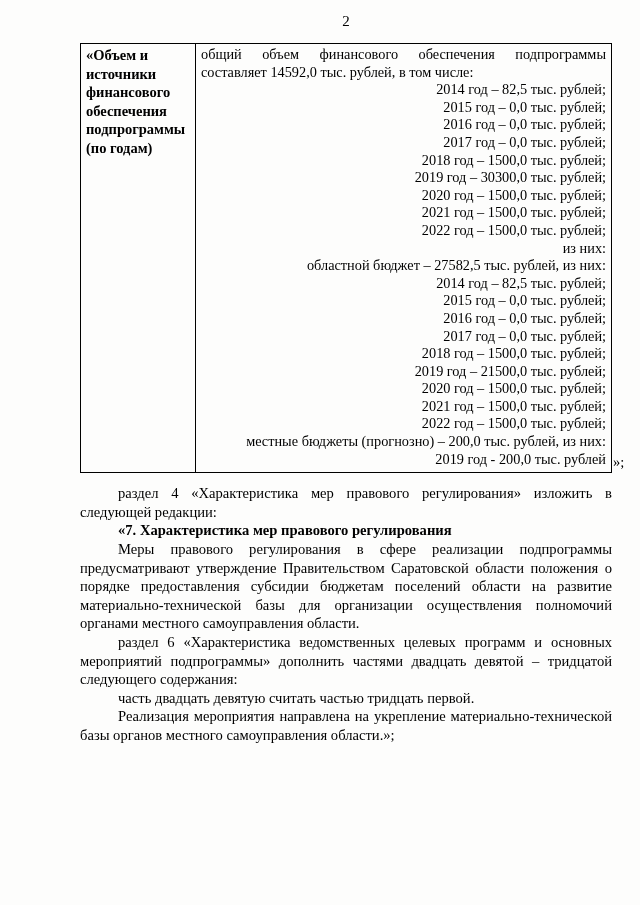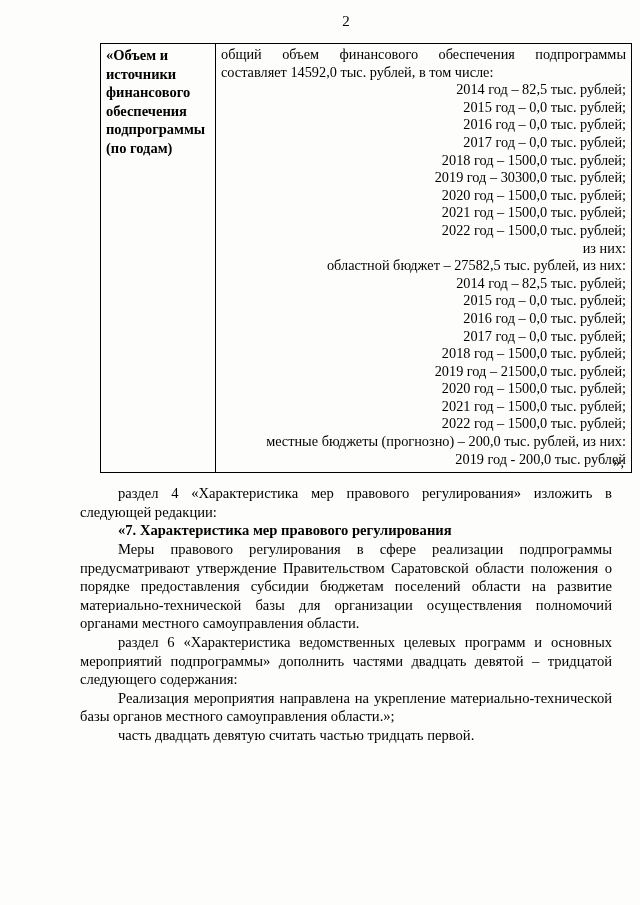--- a/index.html
+++ b/index.html
@@ -24,21 +24,20 @@
     line-height: 18px;
     margin-bottom: 13px;
   }
   .table-wrap {
     position: relative;
   }
   table.info-table {
     border-collapse: collapse;
     width: 100%;
     table-layout: fixed;
-    margin-left: 20px;
   }
   table.info-table td {
     border: 1px solid #000;
     vertical-align: top;
     padding: 2px 5px 4px 5px;
   }
   td.left-cell {
     width: 104px;
     font-weight: bold;
     font-size: 14.5px;
@@ -118,17 +117,17 @@
     </tbody>
       </table>
     <div class="close-quote">»;</div>
   </div>
 
   <div class="body-text" id="paragraphs">
       <p class="para">раздел 4 «Характеристика мер правового регулирования» изложить в следующей редакции:</p>
       <p class="para bold">«7. Характеристика мер правового регулирования</p>
       <p class="para">Меры правового регулирования в сфере реализации подпрограммы предусматривают утверждение Правительством Саратовской области положения о порядке предоставления субсидии бюджетам поселений области на развитие материально-технической базы для организации осуществления полномочий органами местного самоуправления области.</p>
       <p class="para">раздел 6 «Характеристика ведомственных целевых программ и основных мероприятий подпрограммы» дополнить частями двадцать девятой – тридцатой следующего содержания:</p>
+      <p class="para">часть двадцать девятую считать частью тридцать первой.</p>
       <p class="para">Реализация мероприятия направлена на укрепление материально-технической базы органов местного самоуправления области.»;</p>
-      <p class="para">часть двадцать девятую считать частью тридцать первой.</p>
     </div>
 
 </div>
 
 </body></html>

